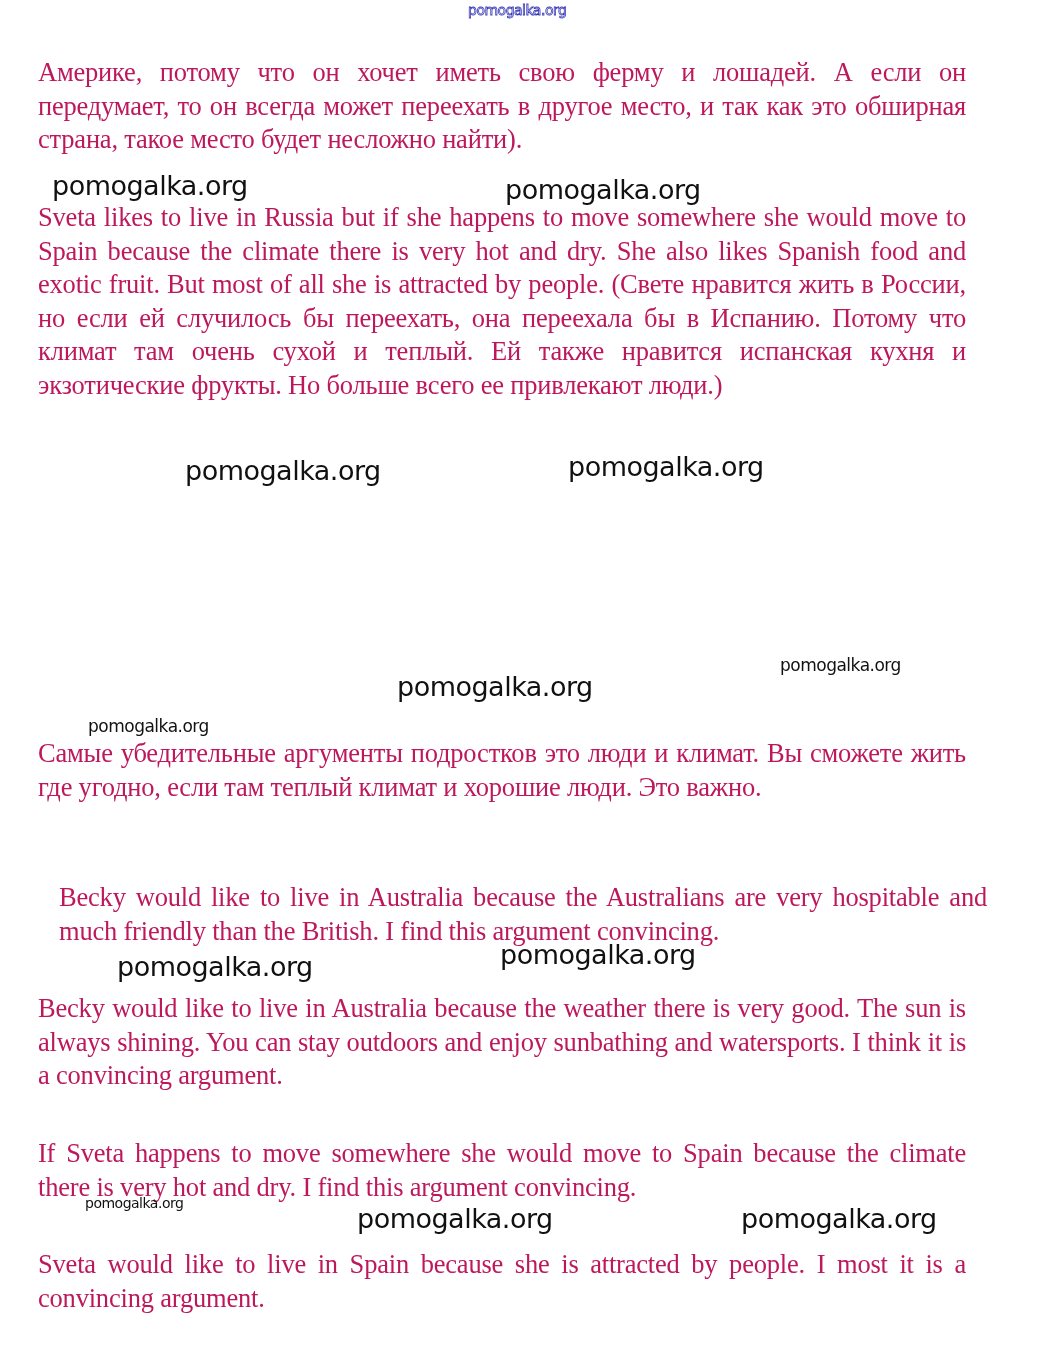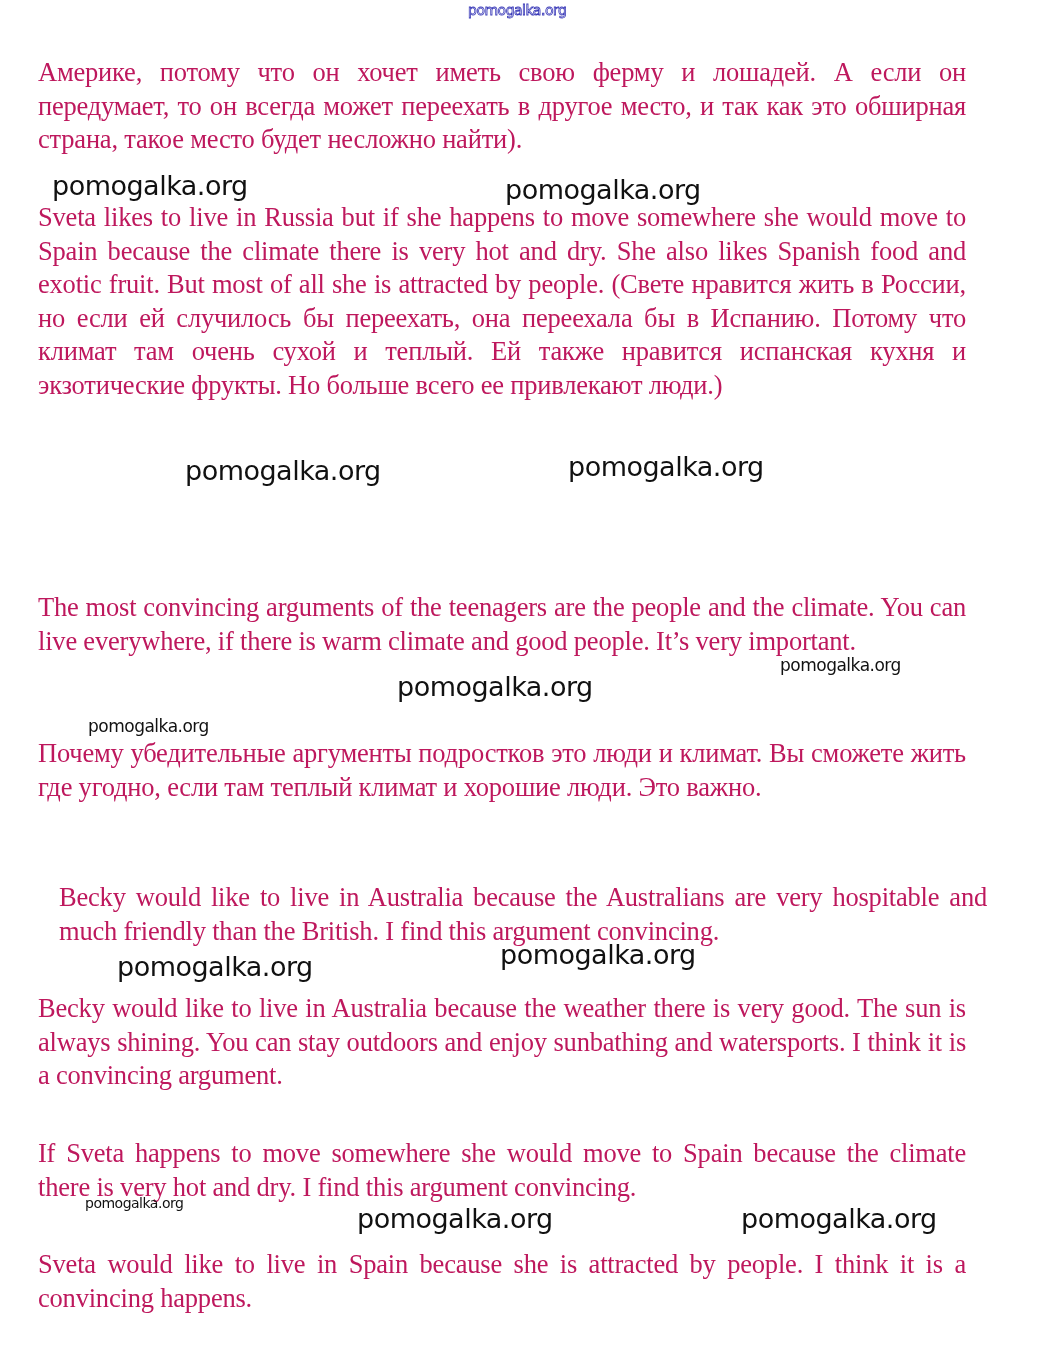--- a/index.html
+++ b/index.html
@@ -36,36 +36,35 @@
 
   <div class="wm big" style="left:52px; top:170px;">pomogalka.org</div>
   <div class="wm big" style="left:505px; top:174px;">pomogalka.org</div>
 
   <p class="para" style="top:201px;">Sveta likes to live in Russia but if she happens to move somewhere she would move to Spain because the climate there is very hot and dry. She also likes Spanish food and exotic fruit. But most of all she is attracted by people. (Свете нравится жить в России, но если ей случилось бы переехать, она переехала бы в Испанию. Потому что климат там очень сухой и теплый. Ей также нравится испанская кухня и экзотические фрукты. Но больше всего ее привлекают люди.)</p>
 
   <div class="wm big" style="left:185px; top:455px;">pomogalka.org</div>
   <div class="wm big" style="left:568px; top:451px;">pomogalka.org</div>
 
 
-  <p class="para" style="top:591px;">The most convincing arguments of the teenagers are the people and the climate. You can live everywhere, if there is warm climate and good people. It’s very important.</p>
 
   <div class="wm small" style="left:780px; top:655px;">pomogalka.org</div>
   <div class="wm big" style="left:397px; top:671px;">pomogalka.org</div>
   <div class="wm small" style="left:88px; top:716px;">pomogalka.org</div>
 
-  <p class="para" style="top:737px;">Почему убедительные аргументы подростков это люди и климат. Вы сможете жить где угодно, если там теплый климат и хорошие люди. Это важно.</p>
+  <p class="para" style="top:737px;">Самые убедительные аргументы подростков это люди и климат. Вы сможете жить где угодно, если там теплый климат и хорошие люди. Это важно.</p>
 
   <p class="para" style="top:881px;margin-left:21px;">Becky would like to live in Australia because the Australians are very hospitable and much friendly than the British. I find this argument convincing.</p>
 
   <div class="wm big" style="left:117px; top:951px;">pomogalka.org</div>
   <div class="wm big" style="left:500px; top:939px;">pomogalka.org</div>
 
   <p class="para" style="top:1137px;">If Sveta happens to move somewhere she would move to Spain because the climate there is very hot and dry. I find this argument convincing.</p>
 
   <p class="para" style="top:992px;">Becky would like to live in Australia because the weather there is very good. The sun is always shining. You can stay outdoors and enjoy sunbathing and watersports. I think it is a convincing argument.</p>
 
   <div class="wm tiny" style="left:85px; top:1195px;">pomogalka.org</div>
   <div class="wm big" style="left:357px; top:1203px;">pomogalka.org</div>
   <div class="wm big" style="left:741px; top:1203px;">pomogalka.org</div>
 
-  <p class="para" style="top:1248px;">Sveta would like to live in Spain because she is attracted by people. I think it is a convincing happens.</p>
+  <p class="para" style="top:1248px;">Sveta would like to live in Spain because she is attracted by people. I most it is a convincing argument.</p>
 
 </div>
 
 </body></html>

